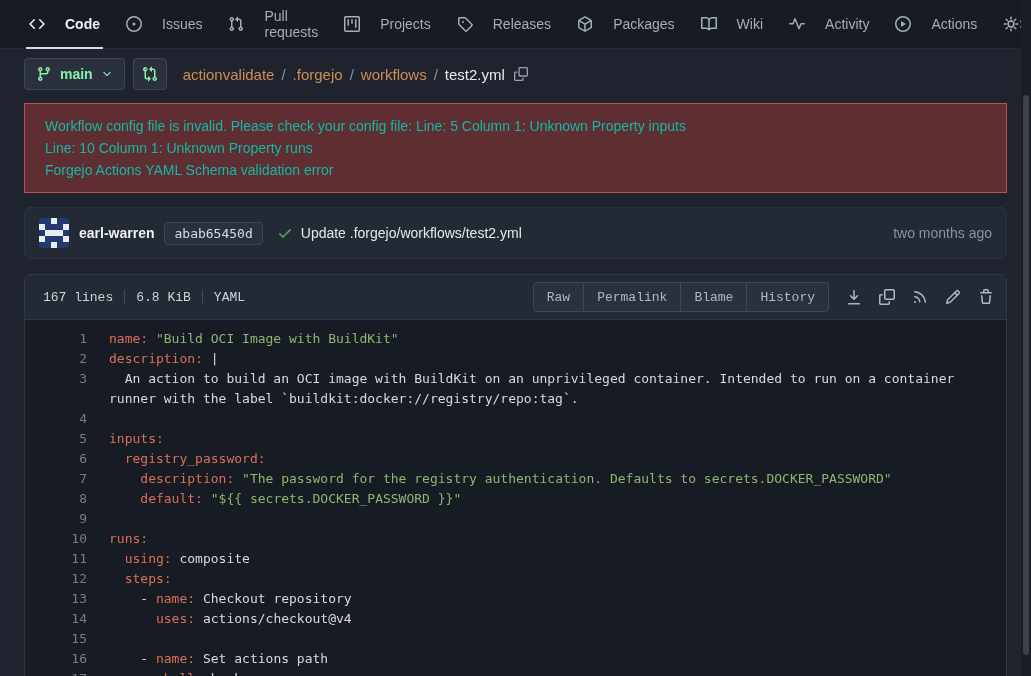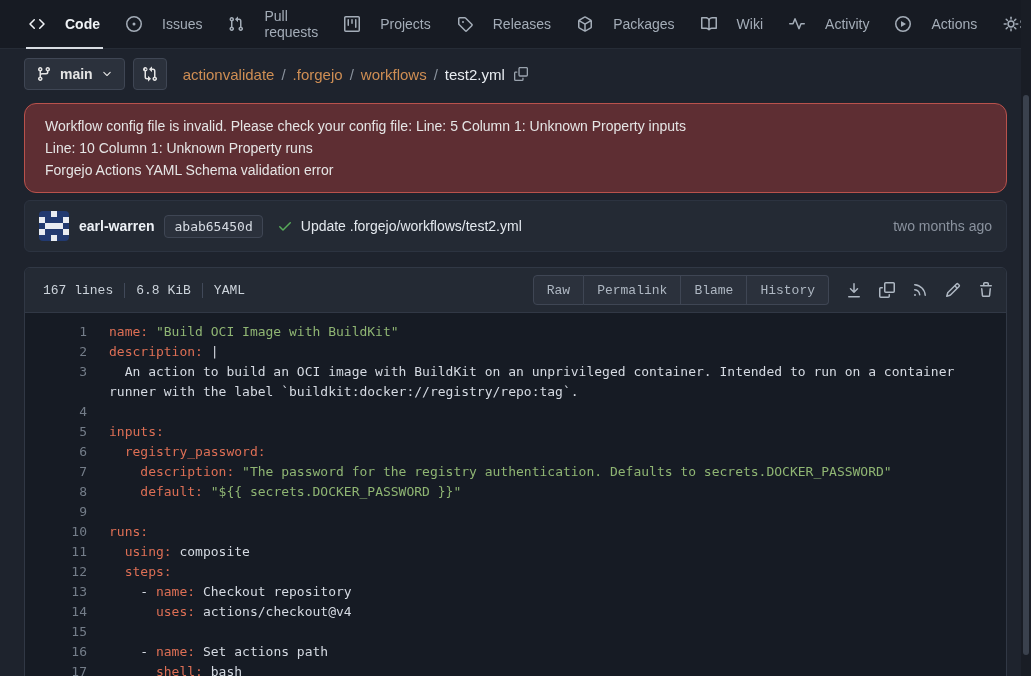--- a/index.html
+++ b/index.html
@@ -29,33 +29,33 @@
   .tabs{display:flex}
   .nav-tab{display:flex;align-items:center;gap:20px;padding:0 13px;color:#a4adb8;cursor:pointer;position:relative;text-decoration:none}
   .nav-tab.active{color:#f0f3f6;font-weight:700}
   .nav-tab.active::after{content:"";position:absolute;left:10px;right:10px;bottom:-1px;height:2px;background:#d8dde3}
   .nav-right{margin-left:auto;display:flex;align-items:center;gap:0;padding:0 13px;color:#a4adb8;cursor:pointer}
 
   .content{padding:9px 24px 0 24px}
 
   
   .toolbar{display:flex;align-items:center;margin-bottom:13px}
-  .btn{display:flex;align-items:center;gap:8px;height:32px;background:#2b313c;border:1px solid #3f4654;border-radius:4px;color:#e5e5e5;font-size:14px;cursor:pointer;padding:0 11px;font-family:inherit}
+  .btn{display:flex;align-items:center;gap:8px;height:32px;background:#2b313c;border:1px solid #3f4654;border-radius:4px;color:#86efac;font-size:14px;cursor:pointer;padding:0 11px;font-family:inherit}
   .icon-btn{width:34px;justify-content:center;padding:0}
   .branch-btn{margin-right:8px;font-weight:600}
   .caret svg{width:12px;height:12px}
   .breadcrumb{display:flex;align-items:center;margin-left:16px;font-size:15px}
   .bc-link{color:var(--accent);text-decoration:none;cursor:pointer}
   .bc-sep{color:#8b939e;margin:0 7px}
   .bc-current{color:#e8ecf1}
   .bc-copy{background:none;border:none;color:#9aa3ae;margin-left:9px;cursor:pointer}
   .bc-copy svg{width:14px;height:14px}
 
   
-  .error-banner{background:var(--error-bg);border:1px solid var(--error-border);border-radius:12px;padding:11px 20px;line-height:22px;color:#e5e5e5;margin-bottom:7px}
+  .error-banner{background:var(--error-bg);border:1px solid var(--error-border);border-radius:0;padding:11px 20px;line-height:22px;color:#14b8a6;margin-bottom:14px}
 
   
   .commit-bar{display:flex;align-items:center;background:var(--panel);border:1px solid #2c3340;border-radius:6px;height:52px;padding:4px 14px;margin-bottom:15px}
   .avatar{width:30px;height:30px;border-radius:4px;overflow:hidden;flex:none}
   .commit-author{font-weight:700;color:#edf1f6;margin:0 10px}
   .commit-hash{font-family:"DejaVu Sans Mono",monospace;font-size:13px;background:#2b313c;border:1px solid #3f4654;border-radius:4px;padding:3px 9px;color:#d6dbe3;cursor:pointer}
   .commit-check{color:var(--success);margin:0 8px 0 14px}
   .commit-msg{color:#e3e8ee}
   .commit-time{margin-left:auto;color:#8a929e}
 

